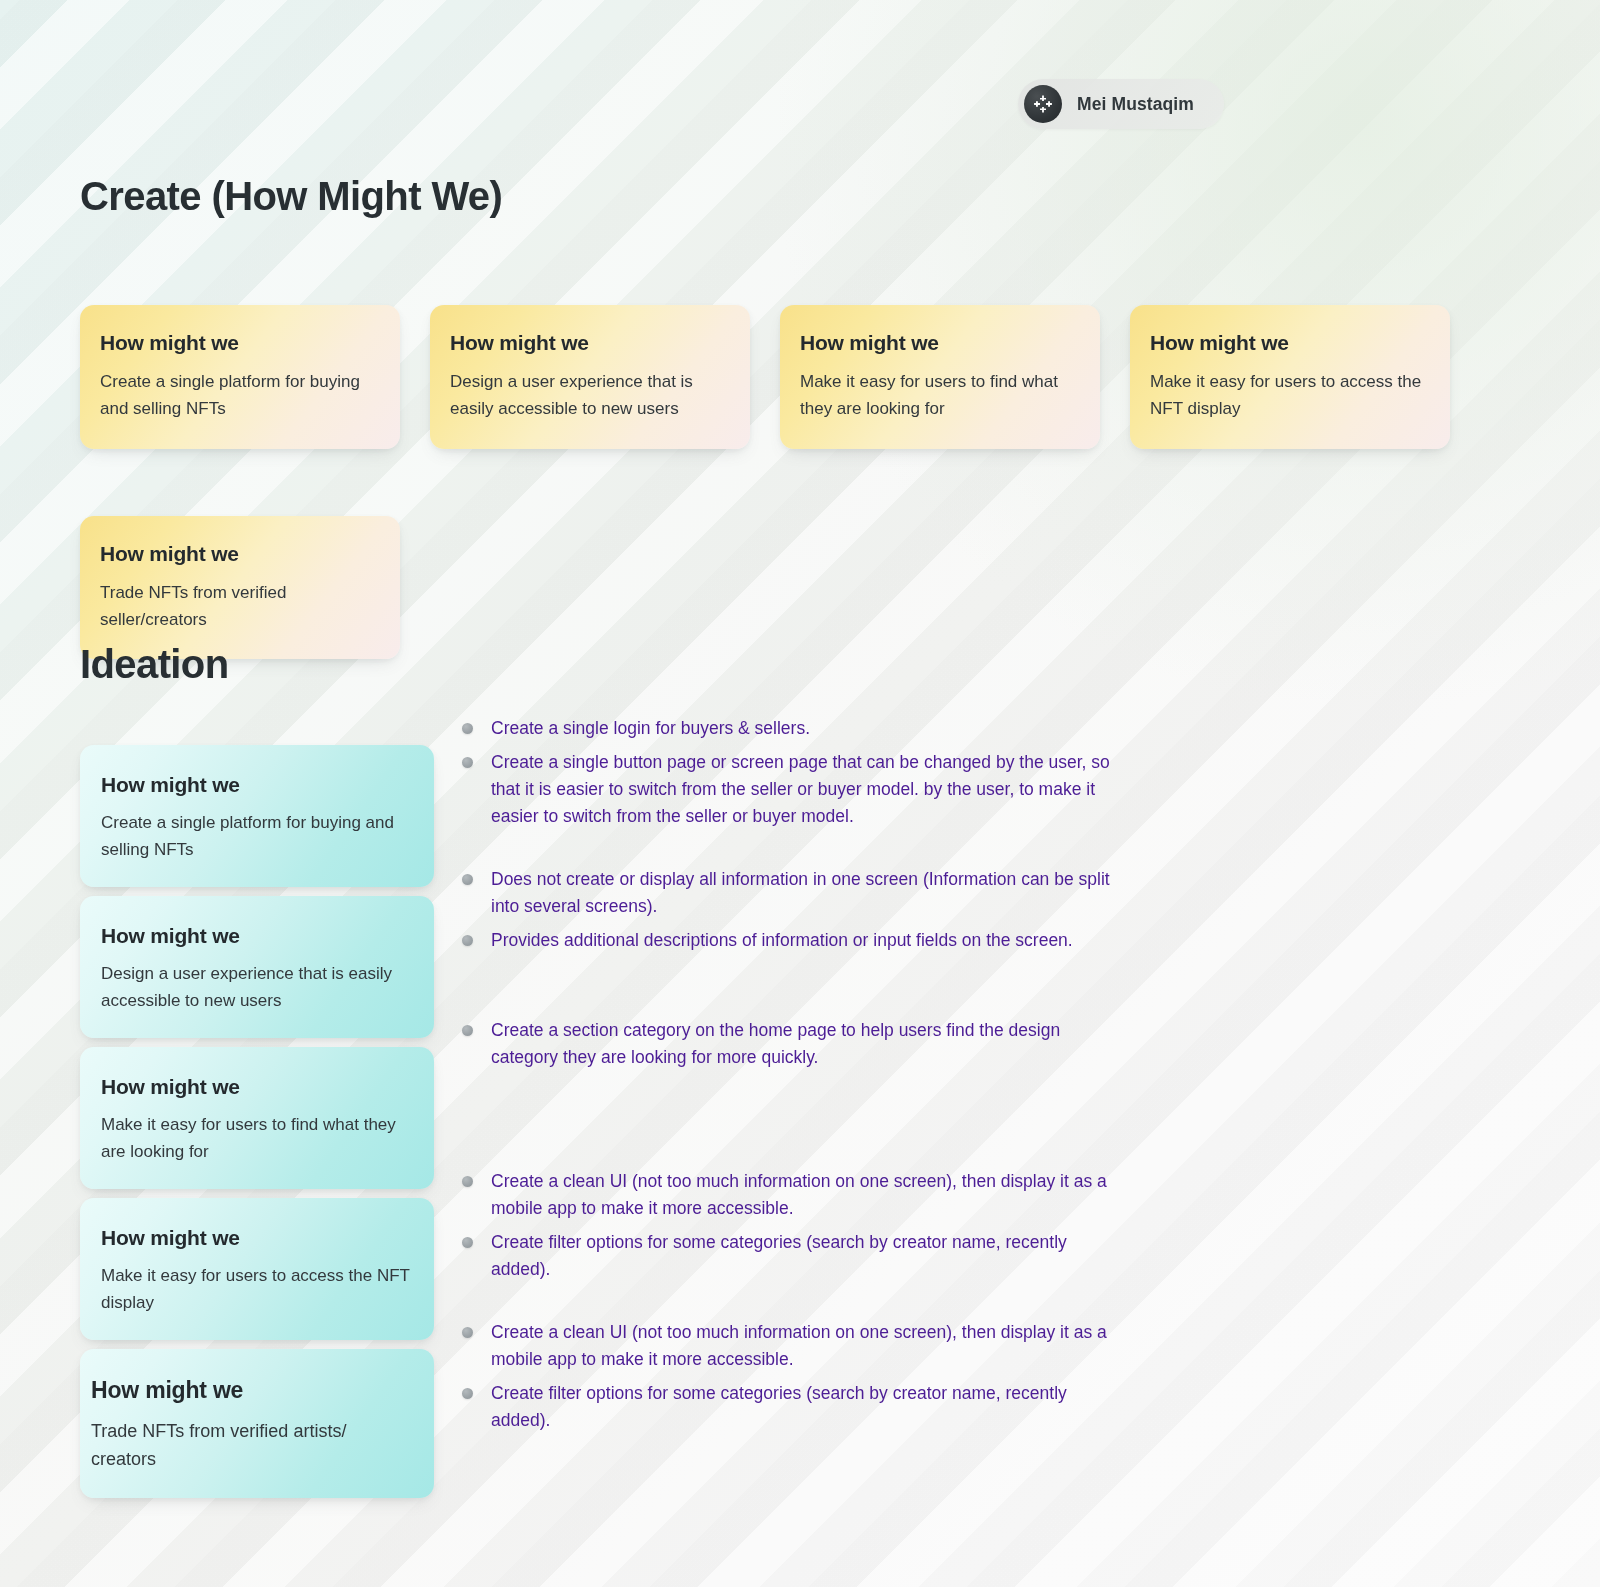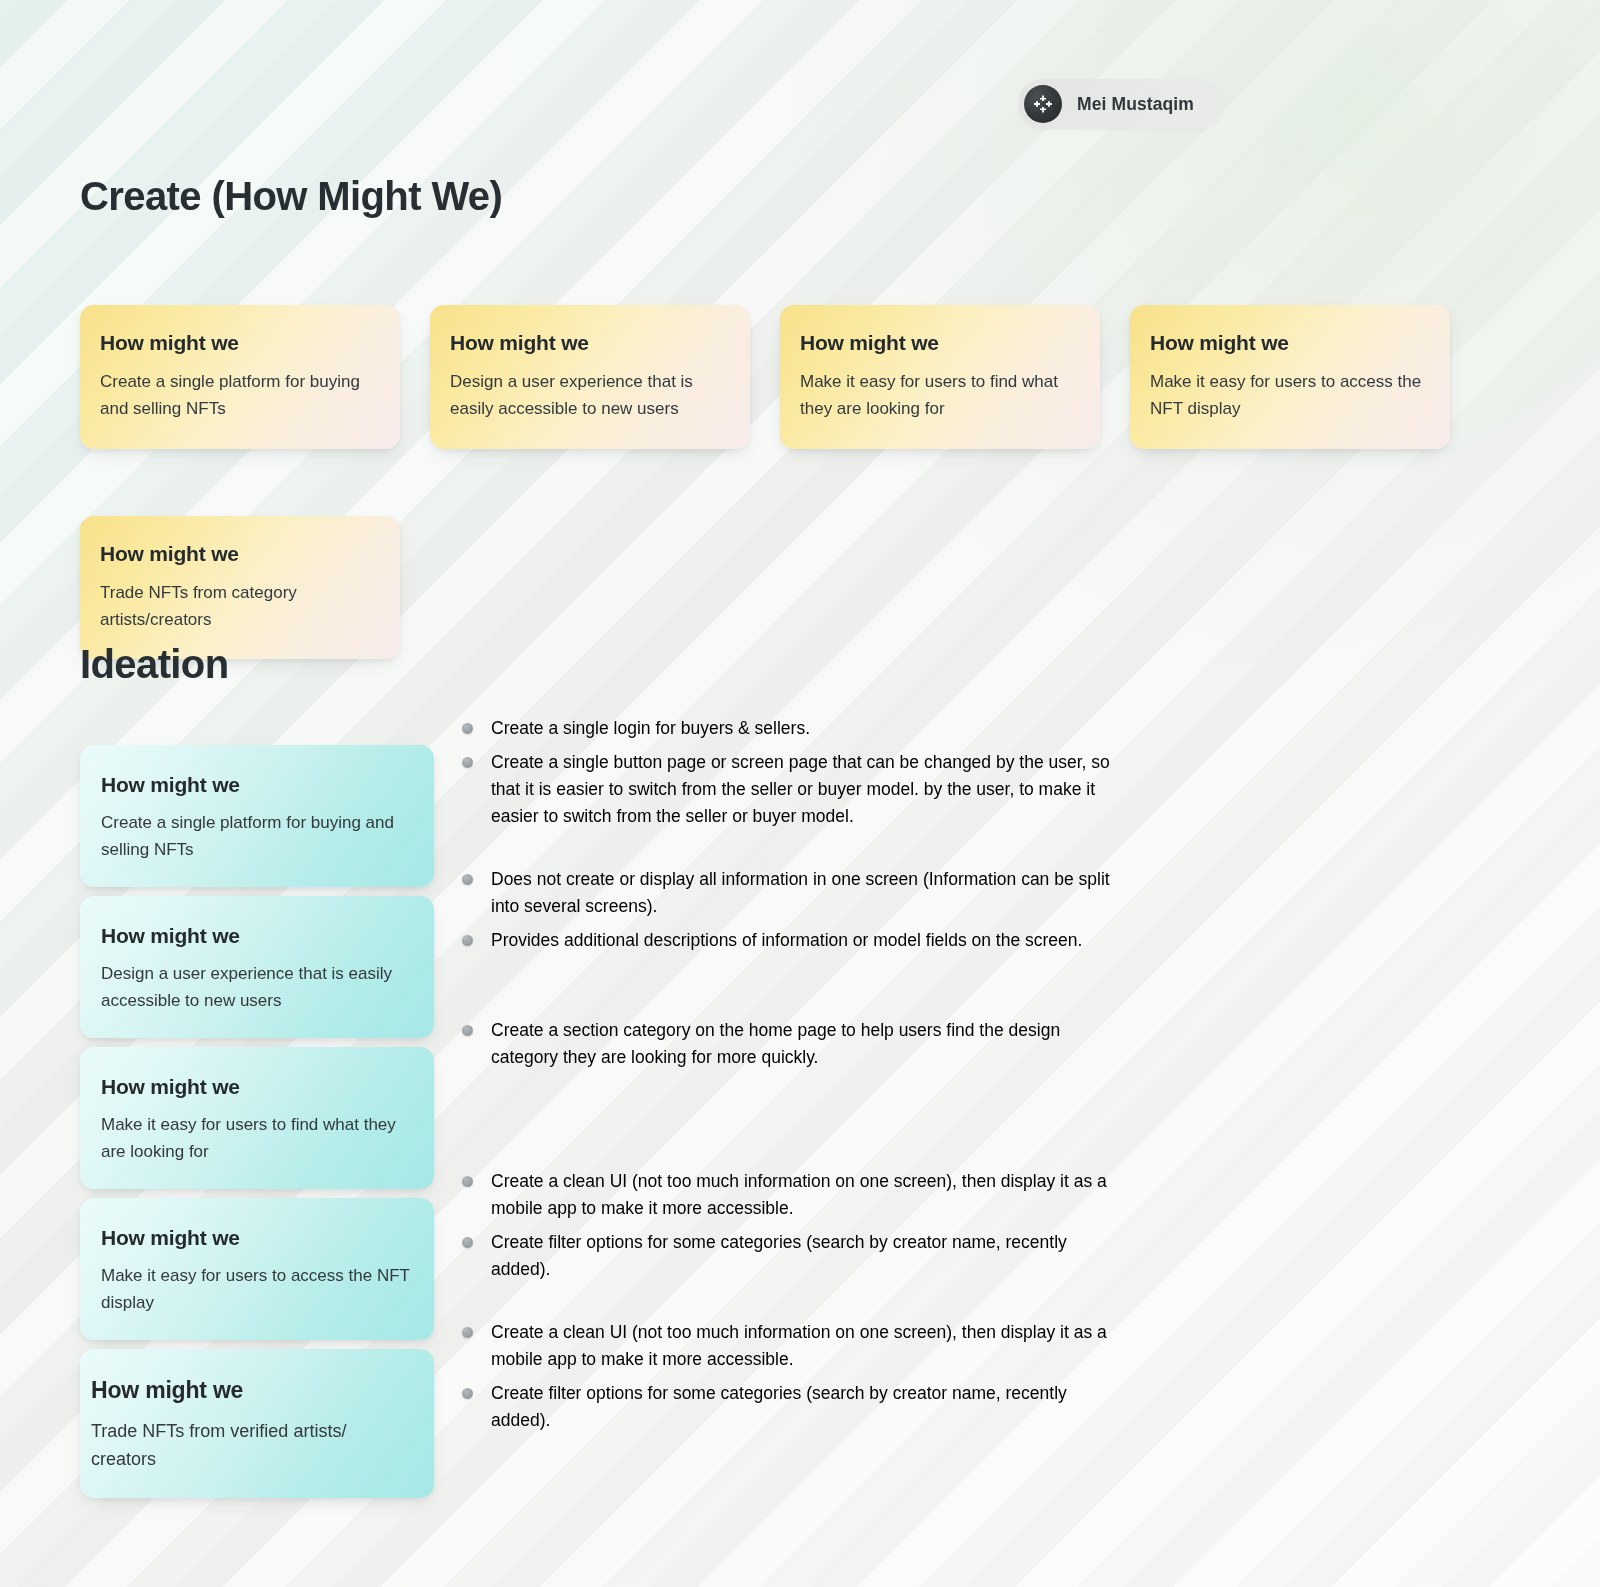--- a/index.html
+++ b/index.html
@@ -169,21 +169,21 @@
   .bullets {
     flex: 1;
     padding-left: 28px;
     padding-top: 5px;
   }
   .bullet {
     position: relative;
     padding-left: 29px;
     font-size: 17.5px;
     line-height: 1.54;
-    color: #000000;
+    color: #4c1d95;
     margin-bottom: 7px;
     max-width: 660px;
   }
   .bullet .dot {
     position: absolute;
     left: 0;
     top: 8px;
     width: 11px; height: 11px;
     border-radius: 50%;
     background: radial-gradient(circle at 35% 30%, #b4babd 0%, #9aa1a5 60%, #8d9498 100%);
@@ -226,21 +226,21 @@
     <div class="hmw-card yellow">
       <div class="hmw-label">How might we</div>
       <div class="hmw-text">Make it easy for users to find what they are looking for</div>
     </div>
     <div class="hmw-card yellow">
       <div class="hmw-label">How might we</div>
       <div class="hmw-text">Make it easy for users to access the NFT display</div>
     </div>
     <div class="hmw-card yellow">
       <div class="hmw-label">How might we</div>
-      <div class="hmw-text">Trade NFTs from category artists/creators</div>
+      <div class="hmw-text">Trade NFTs from verified seller/creators</div>
     </div>
   </div>
 
   <h1 id="ideation-title" class="section-title">Ideation</h1>
 
   <div class="ideation-rows">
 
     <div class="ideation-row r1">
       <div class="hmw-card cyan">
         <div class="hmw-label">How might we</div>
@@ -263,21 +263,21 @@
         <div class="hmw-label">How might we</div>
         <div class="hmw-text">Design a user experience that is easily accessible to new users</div>
       </div>
       <div class="bullets">
         <div class="bullet">
           <span class="dot"></span>
           <span>Does not create or display all information in one screen (Information can be split into several screens).</span>
         </div>
         <div class="bullet">
           <span class="dot"></span>
-          <span>Provides additional descriptions of information or model fields on the screen.</span>
+          <span>Provides additional descriptions of information or input fields on the screen.</span>
         </div>
       </div>
     </div>
 
     <div class="ideation-row r3">
       <div class="hmw-card cyan">
         <div class="hmw-label">How might we</div>
         <div class="hmw-text">Make it easy for users to find what they are looking for</div>
       </div>
       <div class="bullets">

